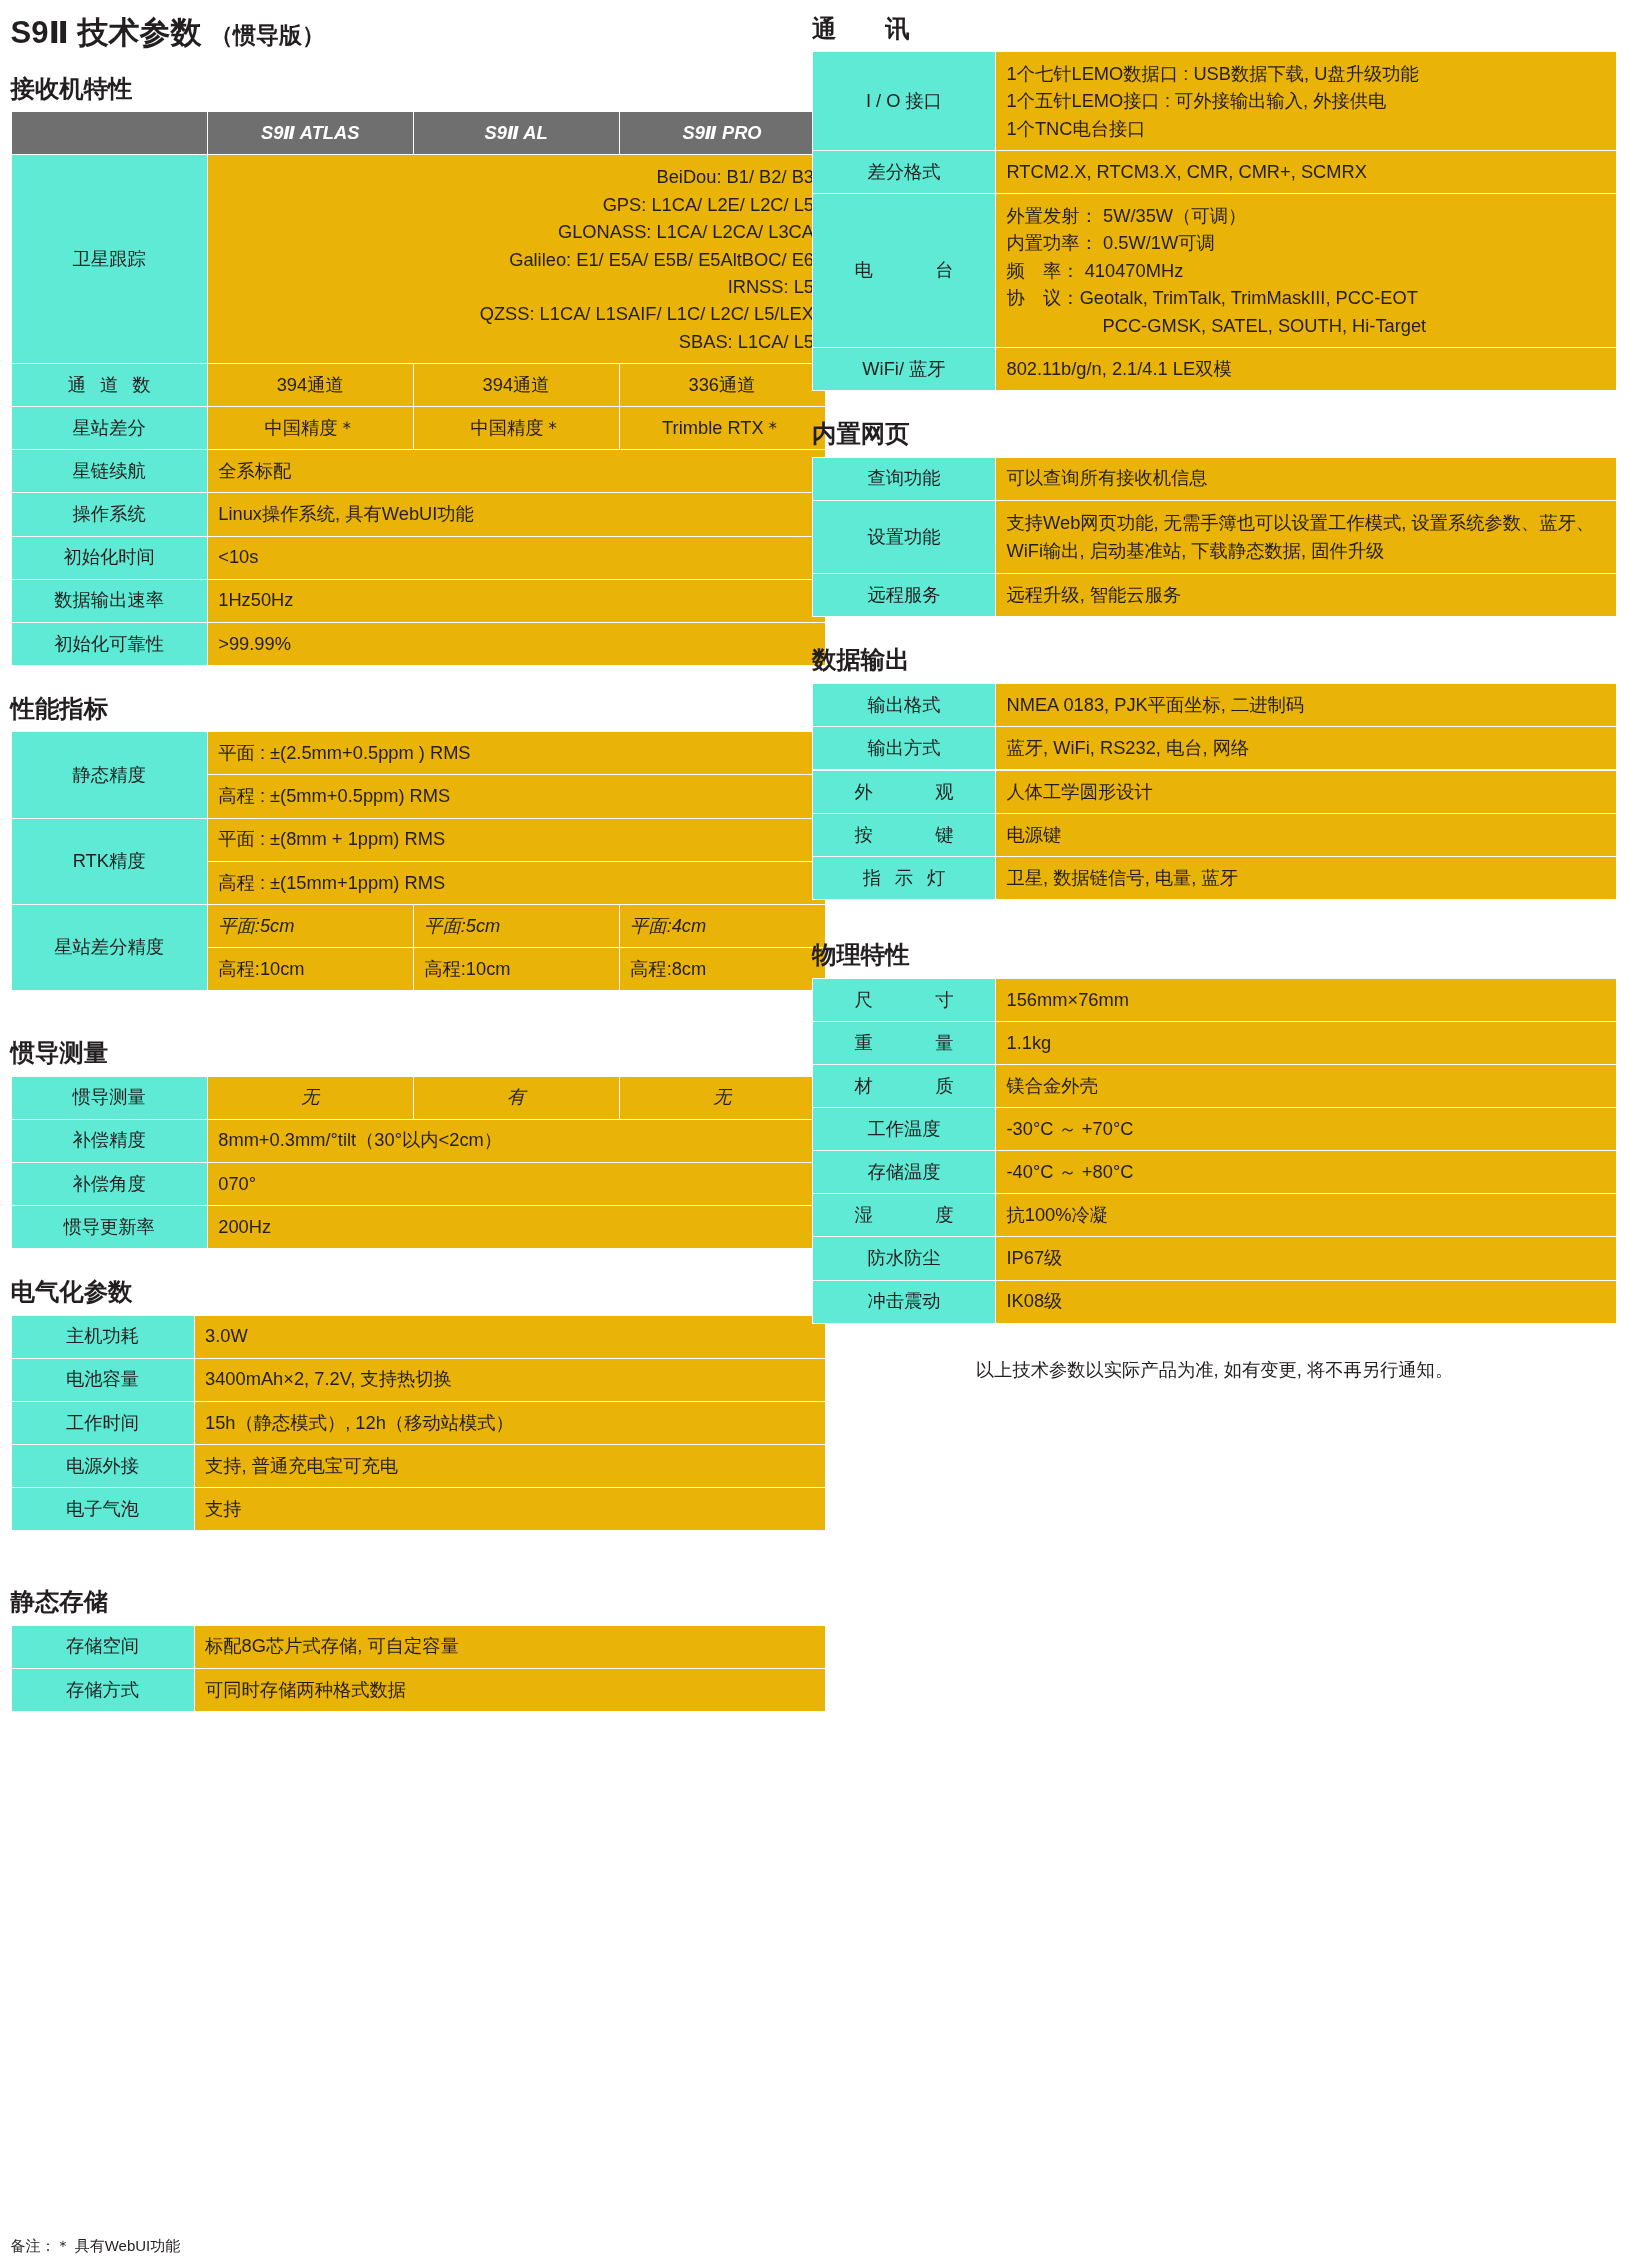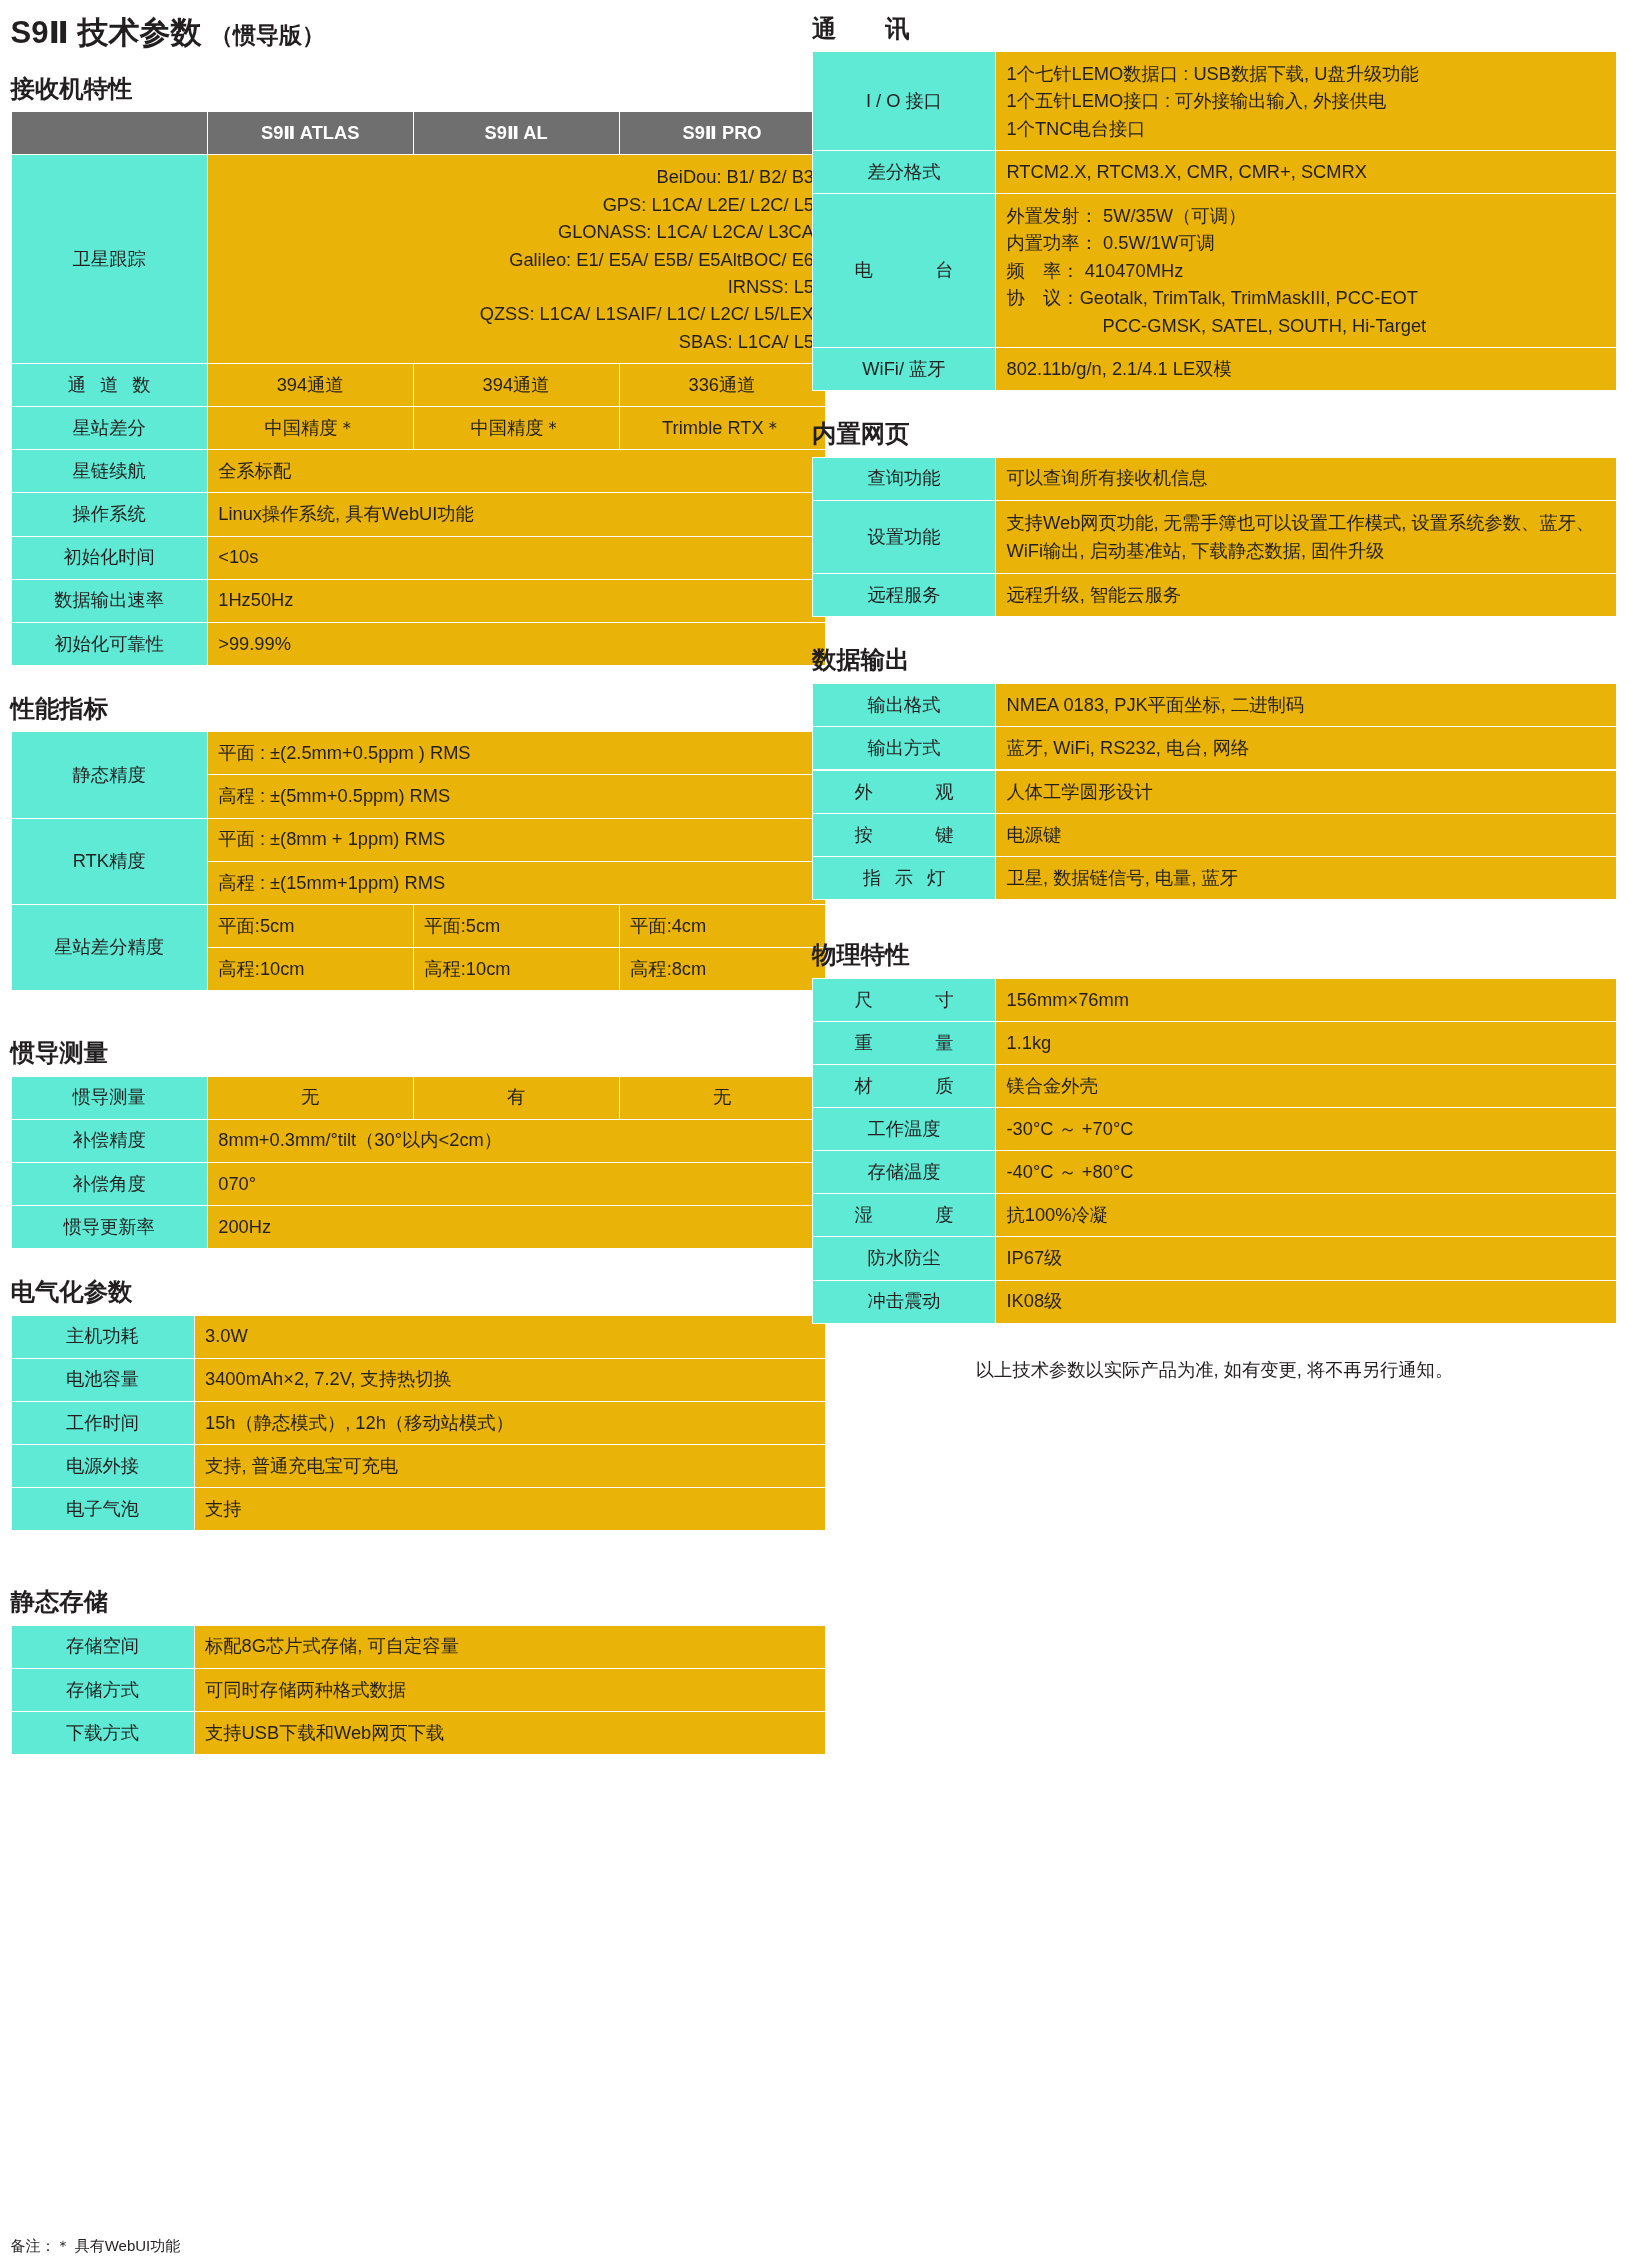--- a/index.html
+++ b/index.html
@@ -100,21 +100,21 @@
     position: absolute;
     left: 10.5px;
     bottom: 5.2px;
     font-size: 15px;
   }
   .right-note {
     margin-top: 33px;
     text-align: center;
     font-size: 18.3px;
   }
-  .threecol { width: 170px; }
+  .threecol { width: 170px; font-style: italic; }
   .multi { line-height: 1.5; }
 </style>
 </head>
 <body>
 
 <div class="page">
 
   <div class="col-left">
 
     <h1 class="doc-title">
@@ -263,24 +263,20 @@
     <table class="spec">
       <tbody>
       <tr>
         <td class="lbl">存储空间</td>
         <td class="val">标配8G芯片式存储, 可自定容量</td>
       </tr>
       <tr>
         <td class="lbl">存储方式</td>
         <td class="val">可同时存储两种格式数据</td>
       </tr>
-      <tr>
-        <td class="lbl">下载方式</td>
-        <td class="val">支持USB下载和Web网页下载</td>
-      </tr>
     </tbody>
       </table>
 
   </div>
 
   <div class="col-right">
 
     <h2 class="sec-title first" style="margin-top:8.7px;">通　　讯</h2>
     <table class="spec">
       <tbody>

